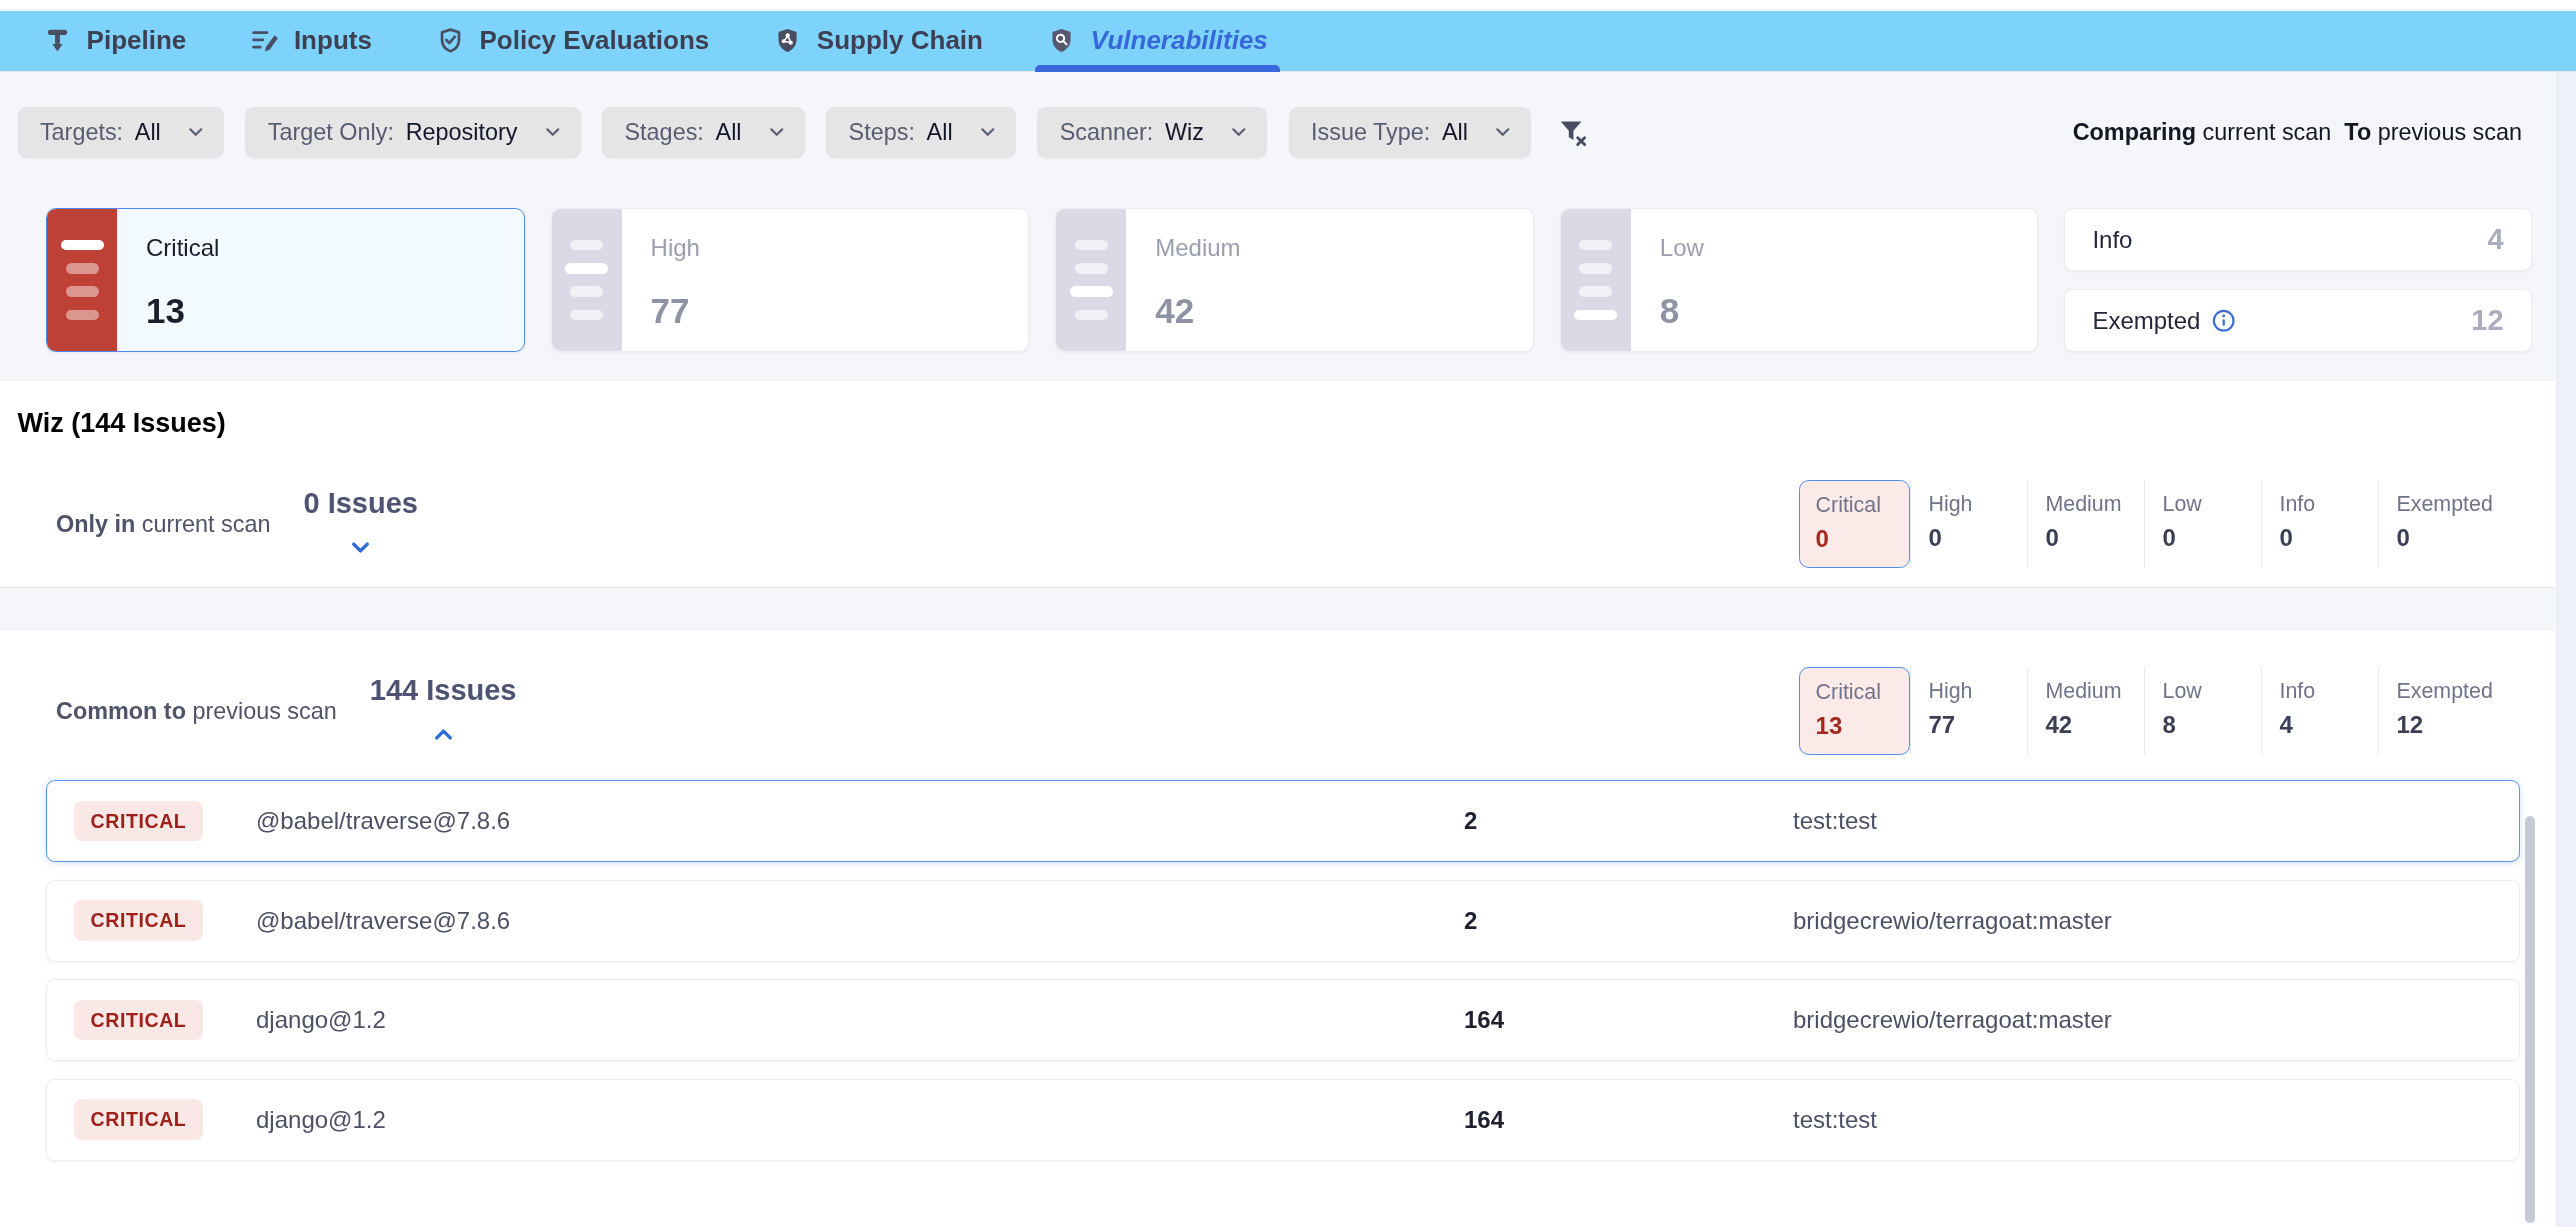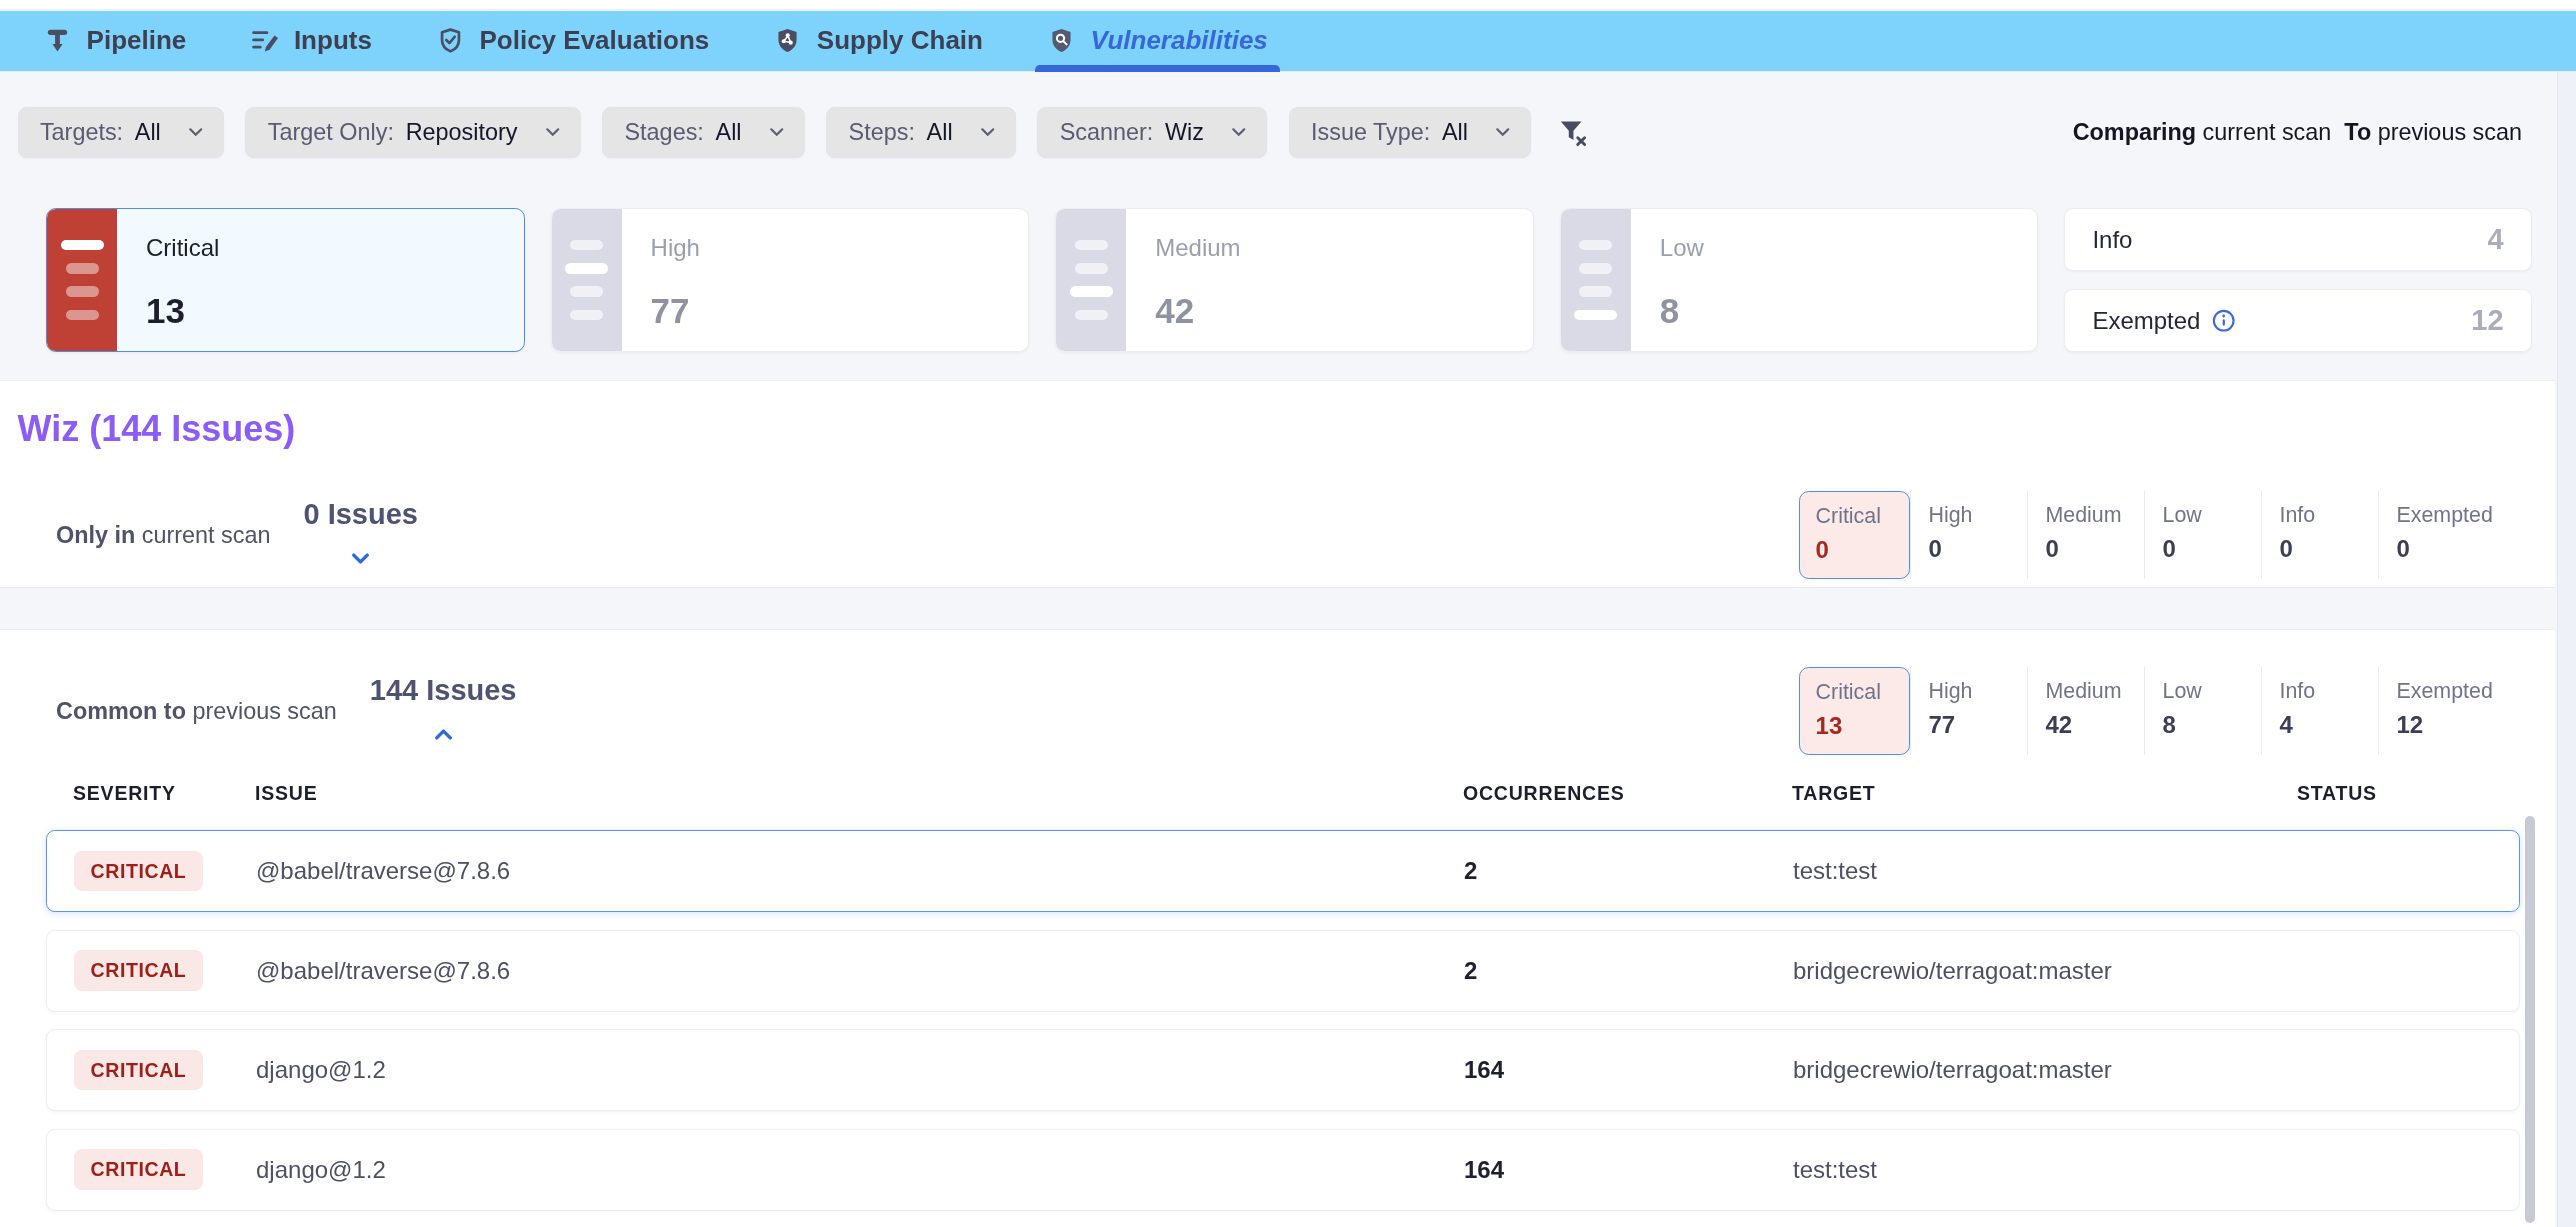--- a/index.html
+++ b/index.html
@@ -55,21 +55,21 @@
               box-shadow:0 1px 2.9px rgba(30,32,48,.05); gap:11.7px; }
   .sidecount { margin-left:auto; font-size:29px; font-weight:700; color:#abadbd; }
 
   
   .panelA { position:absolute; top:380px; left:0; width:2555px; height:208px; background:#fff;
             border-top:1px solid #edeef2; border-bottom:1px solid #e9eaee; }
   .panelB { position:absolute; top:629px; left:0; width:2555px; height:598px; background:#fff;
             border-top:1px solid #edeef2; }
 
   .wizrow { display:flex; align-items:center; padding:27px 0 0 17.5px; gap:19.5px; }
-  .wiztitle { font-size:36px; font-weight:700; color:#8b5cf6; white-space:nowrap; }
+  .wiztitle { font-size:27px; font-weight:700; color:#000000; white-space:nowrap; }
   .search { width:487px; height:49px; border:1.5px solid #dcdee8; border-radius:8.8px; background:#fff;
             display:flex; align-items:center; padding:0 15.6px; gap:11.7px; }
   .search input { border:none; outline:none; flex:1; font-size:23.4px; color:#333; background:transparent; }
   .search input::placeholder { color:#9fa1af; }
 
   .sectionrow { display:flex; align-items:center; padding-left:56px; padding-right:60px; }
   .panelA .sectionrow { margin-top:41px; }
   .panelB .sectionrow { padding-top:37px; }
   .scantext { font-size:23.4px; color:#4f5268; white-space:nowrap; }
   .scantext .b { font-weight:700; }
@@ -391,27 +391,20 @@
           <span class="plabel">Info</span>
           <span class="pcount">4</span>
         </div>
         <div class="pill">
           <span class="plabel">Exempted</span>
           <span class="pcount">12</span>
         </div>
       </div>
     </div>
 
-    <div class="thead">
-      <span>SEVERITY</span>
-      <span>ISSUE</span>
-      <span>OCCURRENCES</span>
-      <span>TARGET</span>
-      <span>STATUS</span>
-    </div>
 
     <div class="trows">
       <div class="trow selected">
         <span class="badge">CRITICAL</span>
         <span class="cissue">@babel/traverse@7.8.6</span>
         <span class="cocc">2</span>
         <span class="ctarget">test:test</span>
         <span></span>
       </div>
       <div class="trow">

